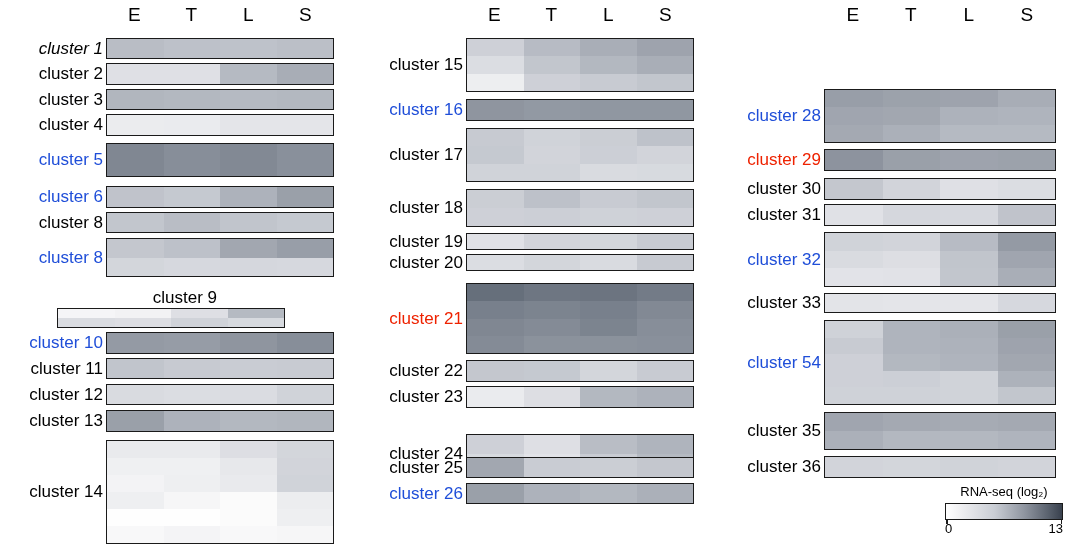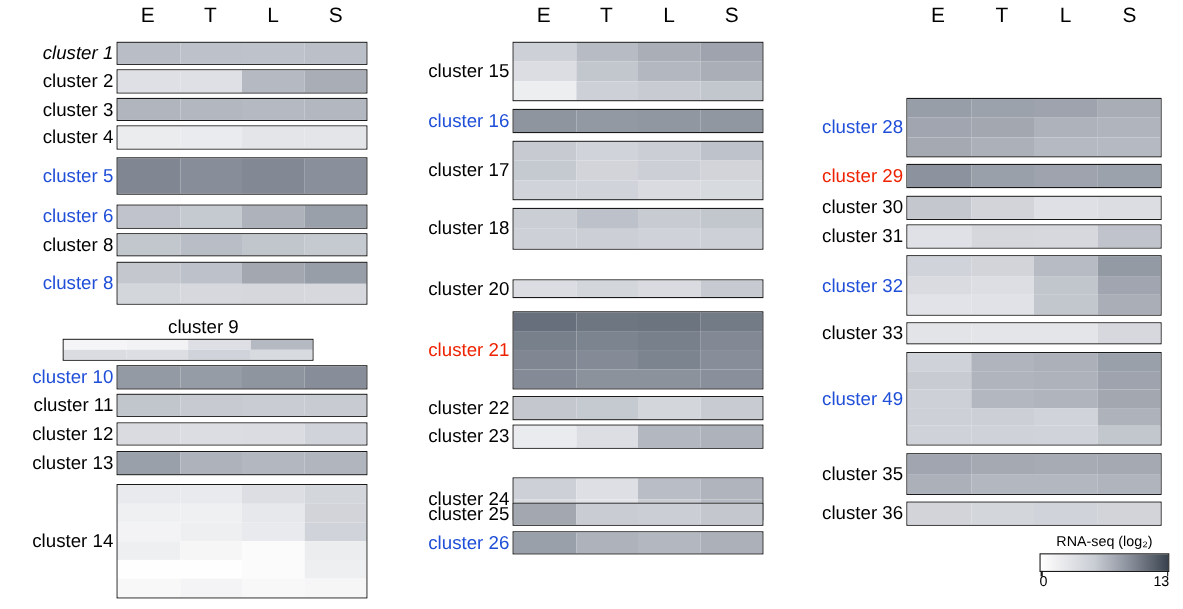--- a/index.html
+++ b/index.html
@@ -376,20 +376,31 @@
           <div class="hm-cell" style="background: rgb(194, 198, 205);"></div>
         </div>
         <div class="hm-row">
           <div class="hm-cell" style="background: rgb(206, 208, 215);"></div>
           <div class="hm-cell" style="background: rgb(204, 207, 214);"></div>
           <div class="hm-cell" style="background: rgb(207, 210, 216);"></div>
           <div class="hm-cell" style="background: rgb(206, 208, 215);"></div>
         </div>
       </div>
     </div>
+    <div class="cluster-row" style="left: 368px; top: 233px; width: 326px; height: 17px;">
+      <div class="cluster-label" style="width: 98px;">cluster 19</div>
+      <div class="heatmap" style="width: 228px; height: 17px;">
+        <div class="hm-row">
+          <div class="hm-cell" style="background: rgb(224, 225, 230);"></div>
+          <div class="hm-cell" style="background: rgb(210, 212, 218);"></div>
+          <div class="hm-cell" style="background: rgb(211, 214, 219);"></div>
+          <div class="hm-cell" style="background: rgb(200, 203, 210);"></div>
+        </div>
+      </div>
+    </div>
     <div class="cluster-row" style="left: 368px; top: 254px; width: 326px; height: 17px;">
       <div class="cluster-label" style="width: 98px;">cluster 20</div>
       <div class="heatmap" style="width: 228px; height: 17px;">
         <div class="hm-row">
           <div class="hm-cell" style="background: rgb(219, 221, 226);"></div>
           <div class="hm-cell" style="background: rgb(211, 214, 219);"></div>
           <div class="hm-cell" style="background: rgb(217, 219, 224);"></div>
           <div class="hm-cell" style="background: rgb(199, 202, 209);"></div>
         </div>
       </div>
@@ -574,21 +585,21 @@
       <div class="heatmap" style="width: 232px; height: 20px;">
         <div class="hm-row">
           <div class="hm-cell" style="background: rgb(227, 228, 232);"></div>
           <div class="hm-cell" style="background: rgb(228, 229, 233);"></div>
           <div class="hm-cell" style="background: rgb(228, 229, 233);"></div>
           <div class="hm-cell" style="background: rgb(214, 216, 222);"></div>
         </div>
       </div>
     </div>
     <div class="cluster-row" style="left: 726px; top: 320px; width: 330px; height: 85px;">
-      <div class="cluster-label blue" style="width: 98px;">cluster 49</div>
+      <div class="cluster-label blue" style="width: 98px;">cluster 54</div>
       <div class="heatmap" style="width: 232px; height: 85px;">
         <div class="hm-row">
           <div class="hm-cell" style="background: rgb(207, 210, 216);"></div>
           <div class="hm-cell" style="background: rgb(175, 180, 189);"></div>
           <div class="hm-cell" style="background: rgb(171, 176, 185);"></div>
           <div class="hm-cell" style="background: rgb(154, 160, 169);"></div>
         </div>
         <div class="hm-row">
           <div class="hm-cell" style="background: rgb(200, 203, 210);"></div>
           <div class="hm-cell" style="background: rgb(175, 180, 189);"></div>

